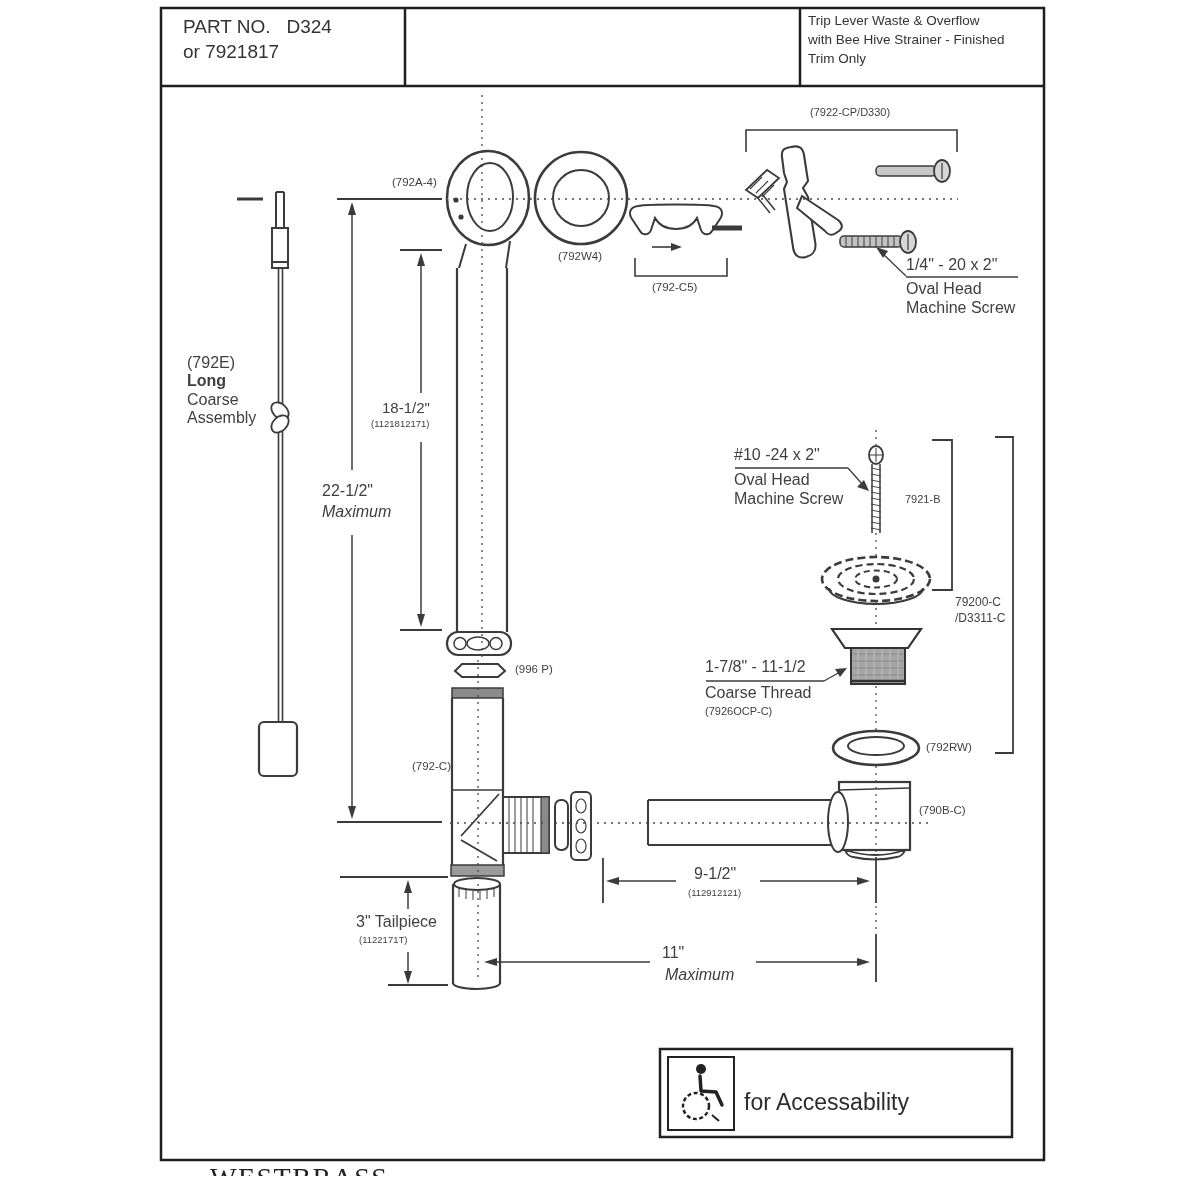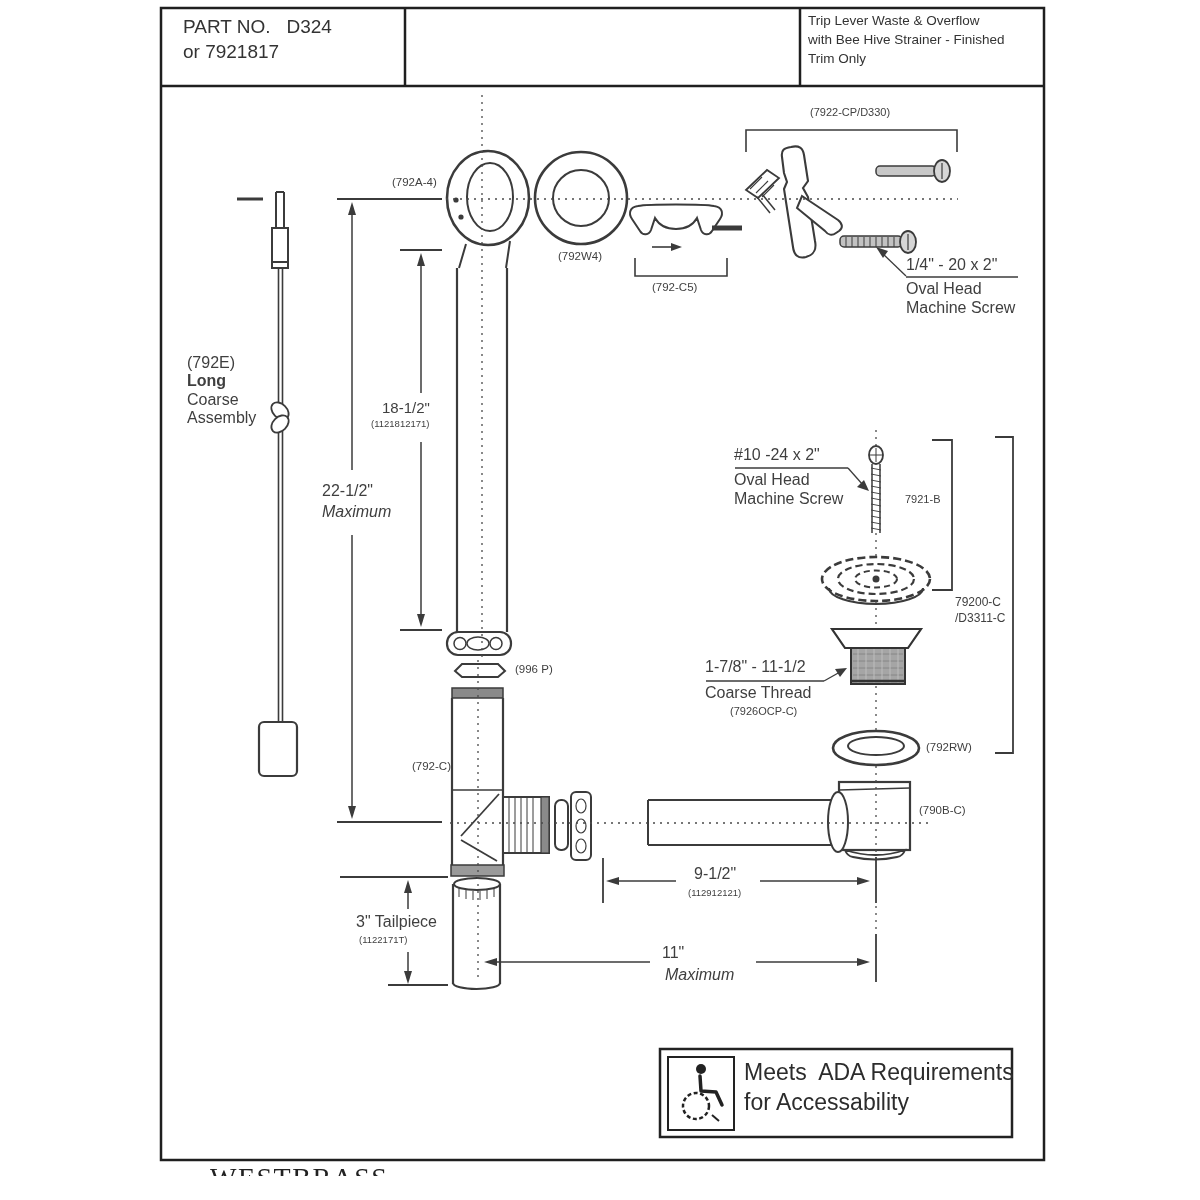--- a/index.html
+++ b/index.html
@@ -341,36 +341,35 @@
   <div class="lbl fs16" style="left:906px;top:256px;">1/4" - 20 x 2"</div>
   <div class="lbl fs16" style="left:906px;top:280px;">Oval Head</div>
   <div class="lbl fs16" style="left:906px;top:299px;">Machine Screw</div>
 
   <div class="lbl fs16" style="left:734px;top:446px;">#10 -24 x 2"</div>
   <div class="lbl fs16" style="left:734px;top:471px;">Oval Head</div>
   <div class="lbl fs16" style="left:734px;top:490px;">Machine Screw</div>
 
   <div class="lbl fs16" style="left:705px;top:658px;">1-7/8" - 11-1/2</div>
   <div class="lbl fs16" style="left:705px;top:684px;">Coarse Thread</div>
-  <div class="lbl fs11" style="left:730px;top:705px;">(7926OCP-C)</div>
+  <div class="lbl fs11" style="left:705px;top:705px;">(7926OCP-C)</div>
 
   <div class="lbl fs16" style="left:322px;top:482px;">22-1/2"</div>
   <div class="lbl fs16" style="left:322px;top:503px;font-style:italic;">Maximum</div>
 
   <div class="lbl fs15" style="left:382px;top:399px;">18-1/2"</div>
   <div class="lbl fs10" style="left:371px;top:419px;">(1121812171)</div>
 
   <div class="lbl fs16" style="left:694px;top:865px;">9-1/2"</div>
   <div class="lbl fs10" style="left:688px;top:888px;">(112912121)</div>
 
   <div class="lbl fs16" style="left:662px;top:944px;">11"</div>
   <div class="lbl fs16" style="left:665px;top:966px;font-style:italic;">Maximum</div>
 
   <div class="lbl fs16" style="left:356px;top:913px;">3" Tailpiece</div>
   <div class="lbl fs10" style="left:359px;top:935px;">(1122171T)</div>
 
-  <div class="lbl fs23 pre" style="left:744px;top:1059px;">Meets  ADA Requirements</div>
   <div class="lbl fs23" style="left:744px;top:1089px;">for Accessability</div>
 
   <div class="lbl brand" style="left:165px;top:1162px;margin-left:45px;">WESTBRASS</div>
   <div class="lbl tagline" style="left:196px;top:1191px;">Fine Decorative Plumbing Since 1935</div>
 
 </div>
 
 </body></html>

